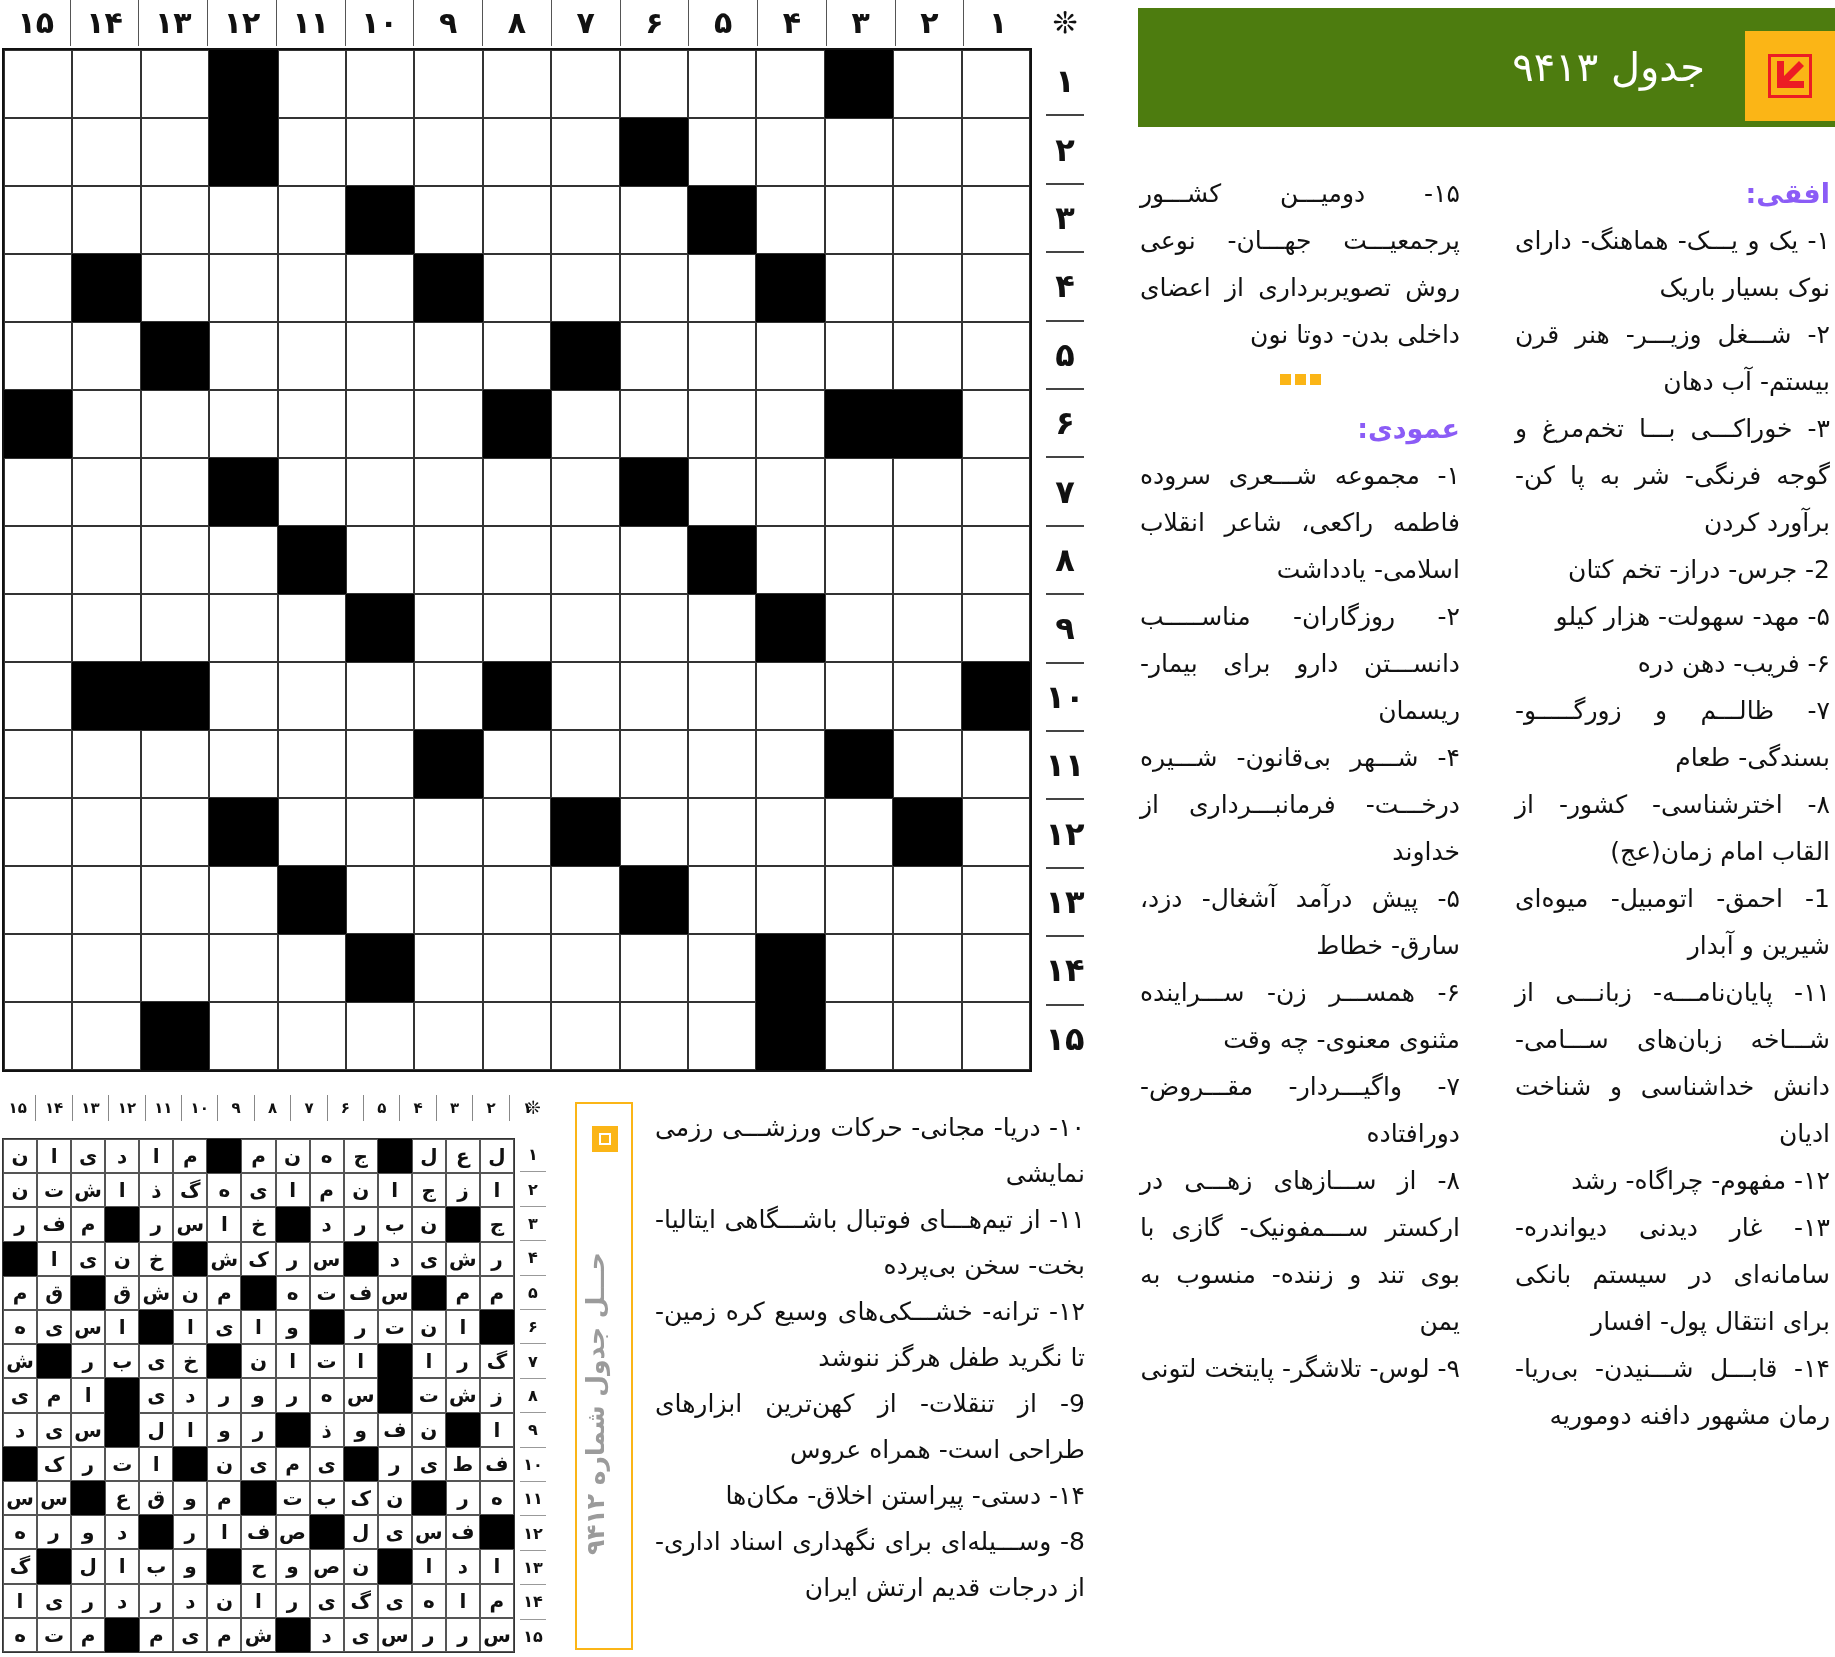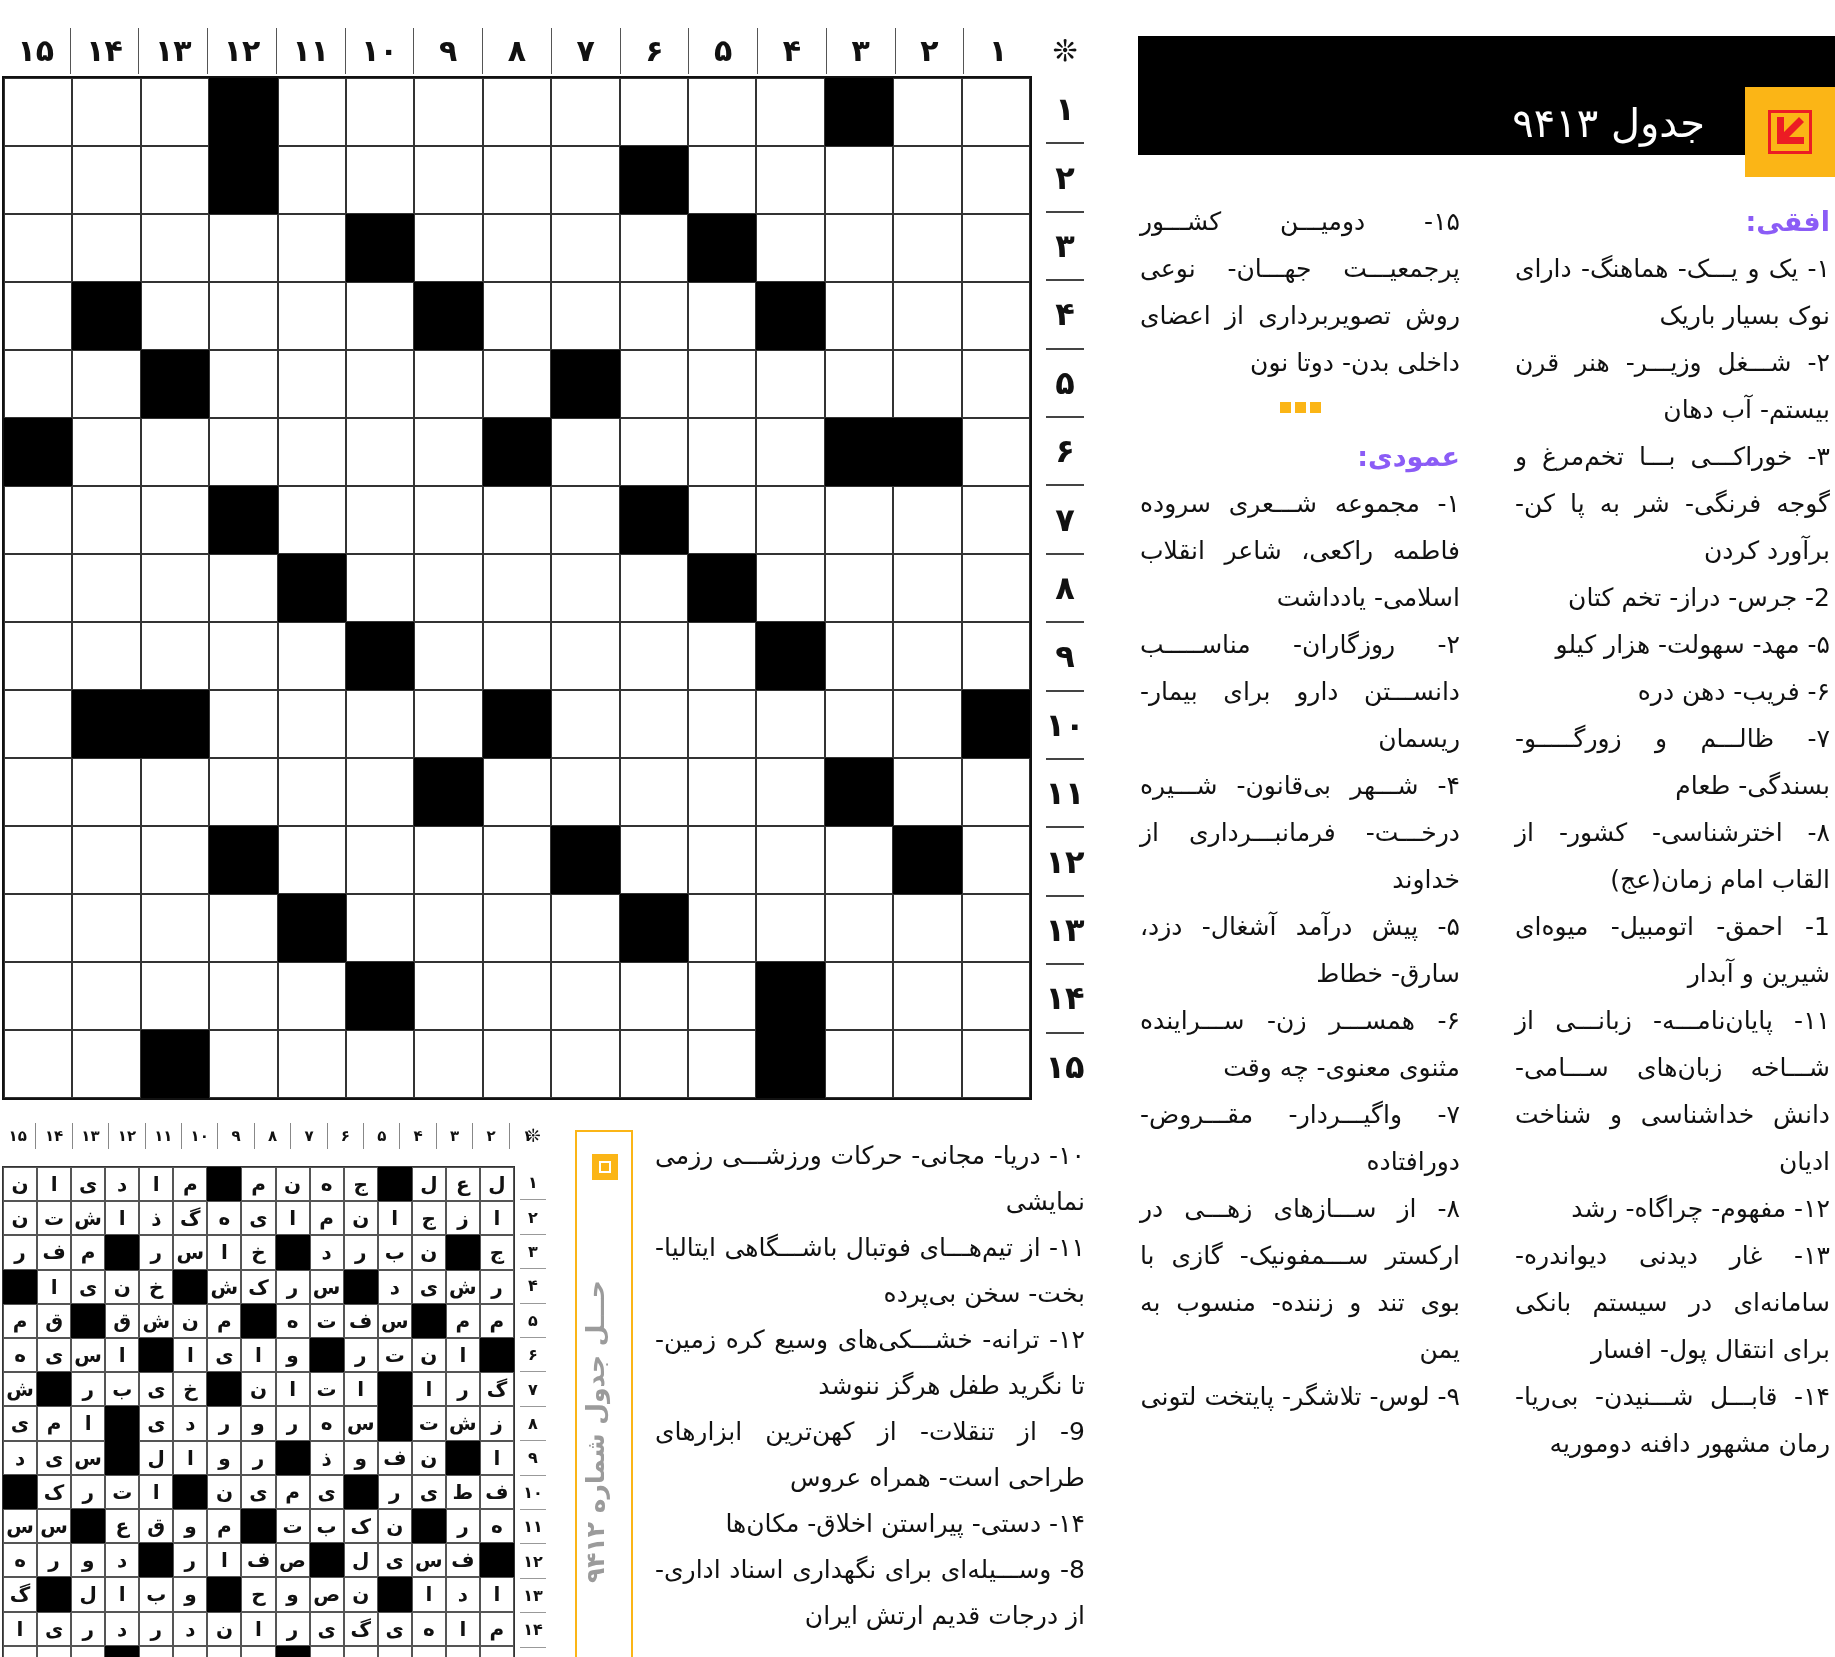--- a/index.html
+++ b/index.html
@@ -1,38 +1,38 @@
 <!DOCTYPE html>
 <html><head>
 <meta charset="utf-8">
 <style>
   html, body { margin:0; padding:0; }
   body { width:1835px; height:1657px; background:#ffffff; position:relative; overflow:hidden;
          font-family:"DejaVu Sans", sans-serif; color:#111; }
-  .abs { position:absolute;margin-top:28px; }
+  .abs { position:absolute; }
 
   
   #main-grid { left:2px; top:48px; width:1030px; height:1024px;
     display:grid; grid-template-columns:repeat(15,1fr); grid-template-rows:repeat(15,1fr);
     border:2px solid #111; box-sizing:border-box; }
   #main-grid .cell { border:1.5px solid #333; box-sizing:border-box; background:#fff; }
   #main-grid .cell.black { background:#000; border-color:#000; }
 
   #col-header { left:2px; top:0; width:1030px; height:46px; display:flex; }
   #col-header .ch { flex:1; text-align:center; font-weight:bold; font-size:30px; line-height:46px;
     border-left:1.5px solid #555; font-family:"DejaVu Sans", sans-serif; }
   #col-header .ch:first-child { border-left:none; }
   #star { left:1040px; top:0; width:50px; height:46px; font-size:30px; line-height:46px; text-align:center; }
   #row-labels { left:1040px; top:48px; width:50px; height:1024px; display:flex; flex-direction:column; }
   #row-labels .rl { flex:1; display:flex; align-items:center; justify-content:center;
     font-weight:bold; font-size:32px; border-top:2px solid #444; margin:0 6px; }
   #row-labels .rl:first-child { border-top:none; }
 
   
-  #title-bar { left:1138px; top:8px; width:697px; height:119px; background:#000000; }
+  #title-bar { left:1138px; top:8px; width:697px; height:119px; background:#4d7c0f; }
   #title-text { right:130px; top:0; height:119px; line-height:119px; color:#fff; font-size:40px; direction:rtl; }
   #title-logo { right:0; top:23px; width:90px; height:90px; background:#fbb516; }
   #title-logo .inner { position:absolute; left:23px; top:23px; width:44px; height:44px;
     border:3px solid #ec1c24; box-sizing:border-box; }
 
   
   .clue-col { direction:rtl; text-align:justify; font-size:25px; line-height:47px; color:#111; }
   .clue-col .heading { color:#8b5cf6; font-weight:bold; font-size:27px; }
   .clue-col p { margin:0; }
   #across-col { left:1515px; top:170px; width:315px; }

